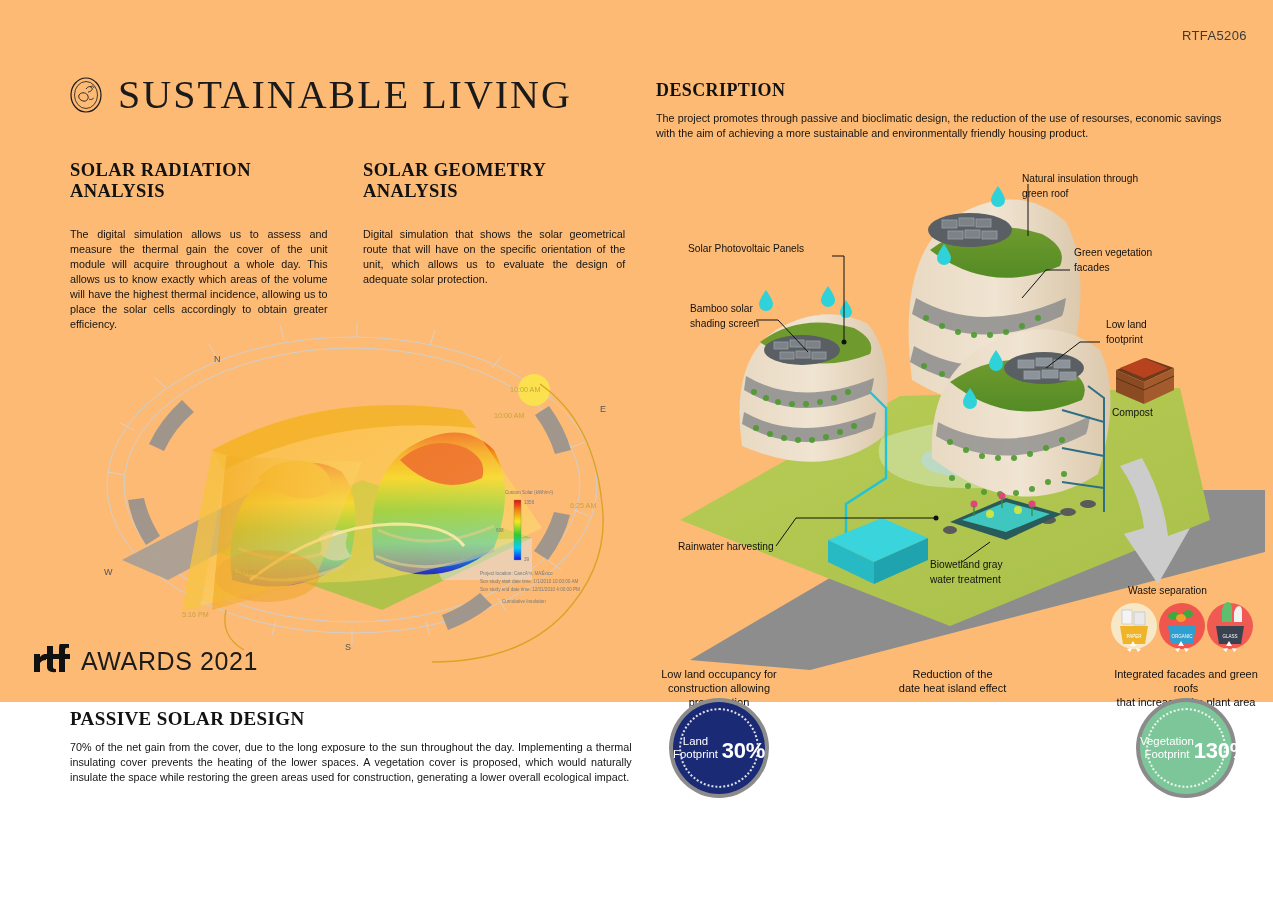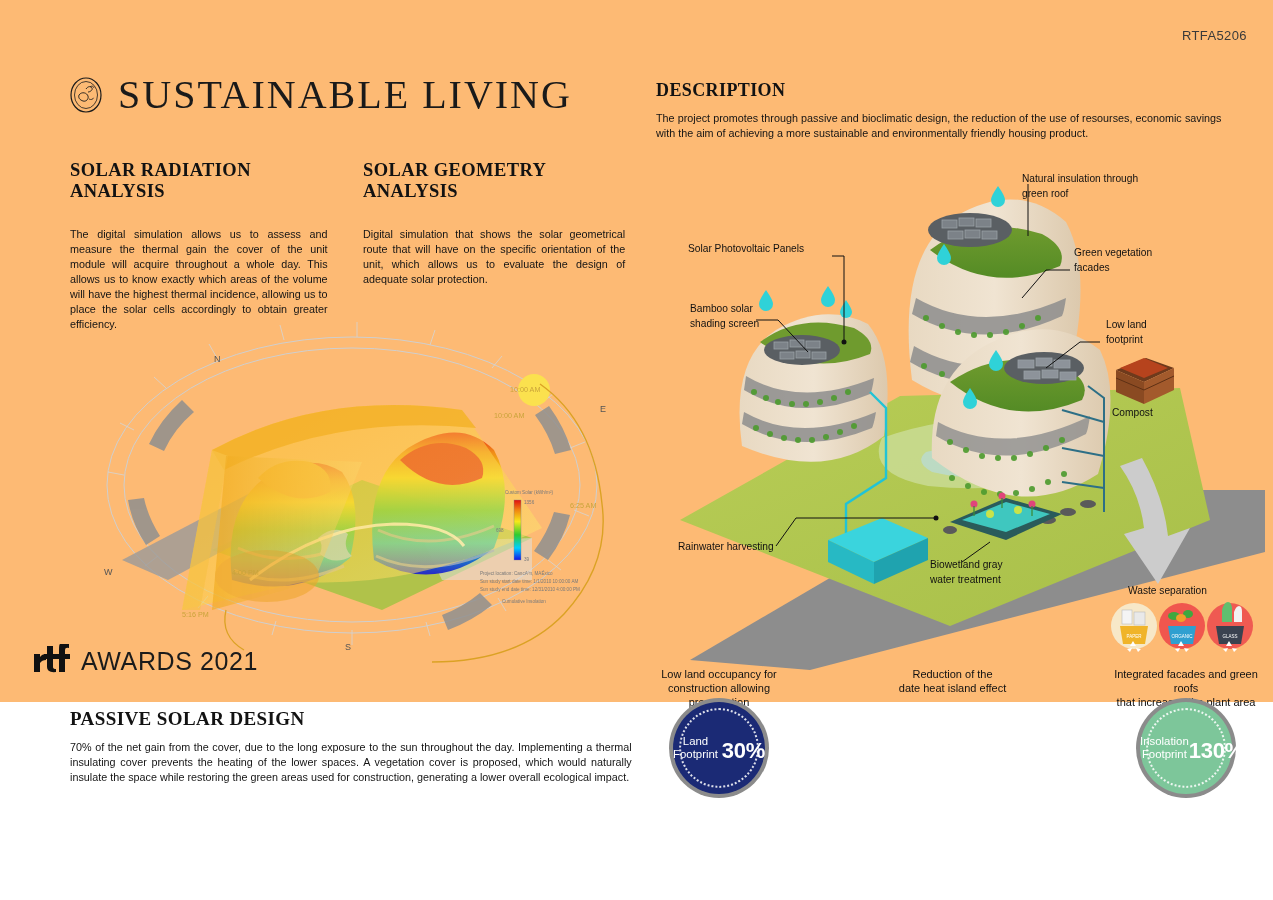--- a/index.html
+++ b/index.html
@@ -549,21 +549,21 @@
       </div>
     </div>
 
     <div class="metric">
       <div class="metric-cap">
         <div>Integrated facades and green roofs</div>
         <div>that increases the plant area</div>
       </div>
       <div class="badge" style="background:#7dc69a">
         <div class="badge-lbl">
-          <span>Insolation</span><br>
+          <span>Vegetation</span><br>
           <span>Footprint</span>
         </div>
         <div class="badge-val">130%</div>
       </div>
     </div>
 
   </div>
 
   <div class="footer">
     <span class="rtf-mark">

